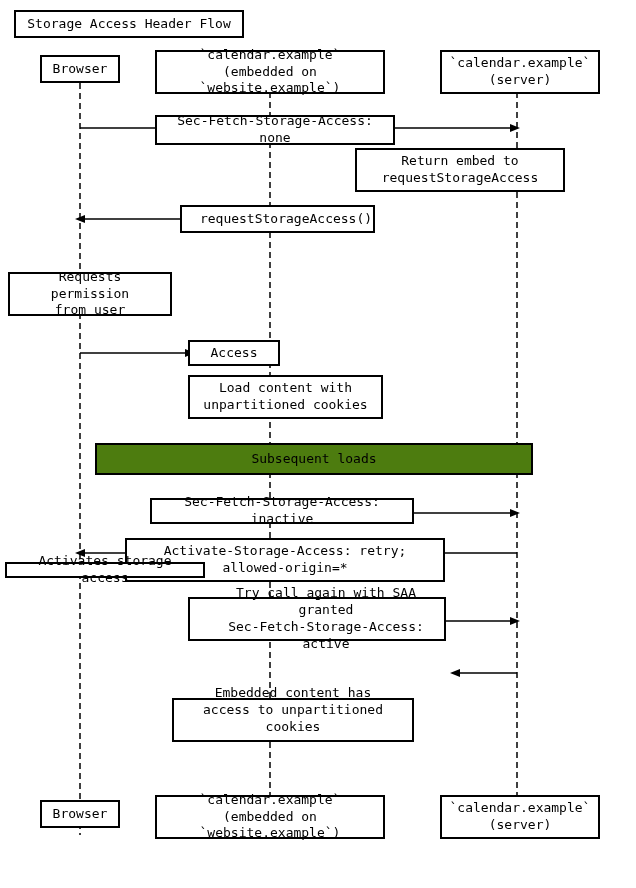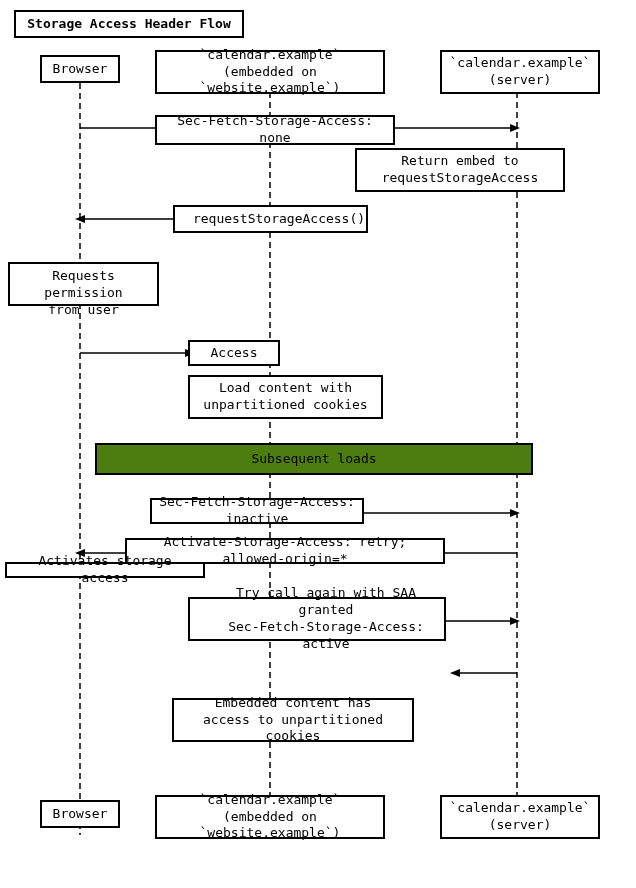--- a/index.html
+++ b/index.html
@@ -77,21 +77,21 @@
     <line x1="205" y1="610" x2="270" y2="610" stroke="#000" stroke-width="1" stroke-dasharray="3,3"></line>
 
     <line x1="270" y1="621" x2="510" y2="621" stroke="#000" stroke-width="1.5"></line>
     <polygon points="510,617 520,621 510,625" fill="#000"></polygon>
 
     <line x1="517" y1="673" x2="460" y2="673" stroke="#000" stroke-width="1.5"></line>
     <polygon points="460,669 450,673 460,677" fill="#000"></polygon>
 
   </svg>
 
-  <div class="box title" style="left:14px; top:10px; width:230px; height:28px; display:flex; align-items:center; justify-content:center;font-weight:bold;">
+  <div class="box title" style="left:14px; top:10px; width:230px; height:28px; display:flex; align-items:center; justify-content:center;">
     <span>Storage Access Header Flow</span>
   </div>
 
   <div class="box" style="left:40px; top:55px; width:80px; height:28px; display:flex; align-items:center; justify-content:center;">
     <span>Browser</span>
   </div>
 
   <div class="box" style="left:155px; top:50px; width:230px; height:44px; display:flex; align-items:center; justify-content:center; white-space:pre-line;">
     <span style="white-space:pre-line;">`calendar.example`
 (embedded on `website.example`)</span>
@@ -104,61 +104,61 @@
 
   <div class="box" style="left:155px; top:115px; width:240px; height:30px; display:flex; align-items:center; justify-content:center;">
     <span>Sec-Fetch-Storage-Access: none</span>
   </div>
 
   <div class="box" style="left:355px; top:132px; width:210px; height:44px; display:flex; align-items:center; justify-content:center; white-space:pre-line;margin-top:16px;">
     <span style="white-space:pre-line;">Return embed to
 requestStorageAccess</span>
   </div>
 
-  <div class="box" style="left:173px; top:205px; width:195px; height:28px; display:flex; align-items:center; justify-content:center;padding-left:23px;">
+  <div class="box" style="left:180px; top:205px; width:195px; height:28px; display:flex; align-items:center; justify-content:center;padding-left:23px;">
     <span>requestStorageAccess()</span>
   </div>
 
-  <div class="box" style="left:8px; top:262px; width:151px; height:44px; display:flex; justify-content:center; white-space:pre-line;">
+  <div class="box" style="left:8px; top:272px; width:164px; height:44px; display:flex; align-items:center; justify-content:center; white-space:pre-line;">
     <span style="white-space:pre-line;">Requests permission
 from user</span>
   </div>
 
   <div class="box" style="left:188px; top:340px; width:92px; height:26px; display:flex; align-items:center; justify-content:center;">
     <span>Access</span>
   </div>
 
   <div class="box" style="left:188px; top:375px; width:195px; height:44px; display:flex; align-items:center; justify-content:center; white-space:pre-line;">
     <span style="white-space:pre-line;">Load content with
 unpartitioned cookies</span>
   </div>
 
   <div class="box green-bg" style="left:95px; top:443px; width:438px; height:32px; display:flex; align-items:center; justify-content:center;">
     <span>Subsequent loads</span>
   </div>
 
-  <div class="box" style="left:150px; top:498px; width:214px; height:26px; display:flex; align-items:center; ">
+  <div class="box" style="left:150px; top:498px; width:264px; height:26px; display:flex; align-items:center; ">
     <span>Sec-Fetch-Storage-Access: inactive</span>
   </div>
 
-  <div class="box" style="left:125px; top:538px; width:320px; height:26px; display:flex; align-items:center; justify-content:center;">
+  <div class="box" style="left:125px; top:538px; width:320px; height:44px; display:flex; align-items:center; justify-content:center;">
     <span>Activate-Storage-Access: retry; allowed-origin=*</span>
   </div>
 
   <div class="box" style="left:5px; top:562px; width:200px; height:16px; display:flex; align-items:center; justify-content:flex-start;">
     <span>Activates storage access</span>
   </div>
 
   <div class="box" style="left:188px; top:597px; width:258px; height:44px; display:flex; align-items:center; justify-content:center; white-space:pre-line;padding-left:24px;">
     <span style="white-space:pre-line;">Try call again with SAA granted
 Sec-Fetch-Storage-Access: active</span>
   </div>
 
 
-  <div class="box" style="left:172px; top:698px; width:242px; height:44px; display:flex; align-items:center; justify-content:center; white-space:pre-line;">
+  <div class="box" style="left:172px; top:698px; width:242px; height:44px; display:flex; align-items:flex-end; justify-content:center; white-space:pre-line;">
     <span style="white-space:pre-line;">Embedded content has
 access to unpartitioned cookies</span>
   </div>
 
   <div class="box" style="left:40px; top:800px; width:80px; height:28px; display:flex; align-items:center; justify-content:center;">
     <span>Browser</span>
   </div>
 
   <div class="box" style="left:155px; top:795px; width:230px; height:44px; display:flex; align-items:center; justify-content:center; white-space:pre-line;">
     <span style="white-space:pre-line;">`calendar.example`

